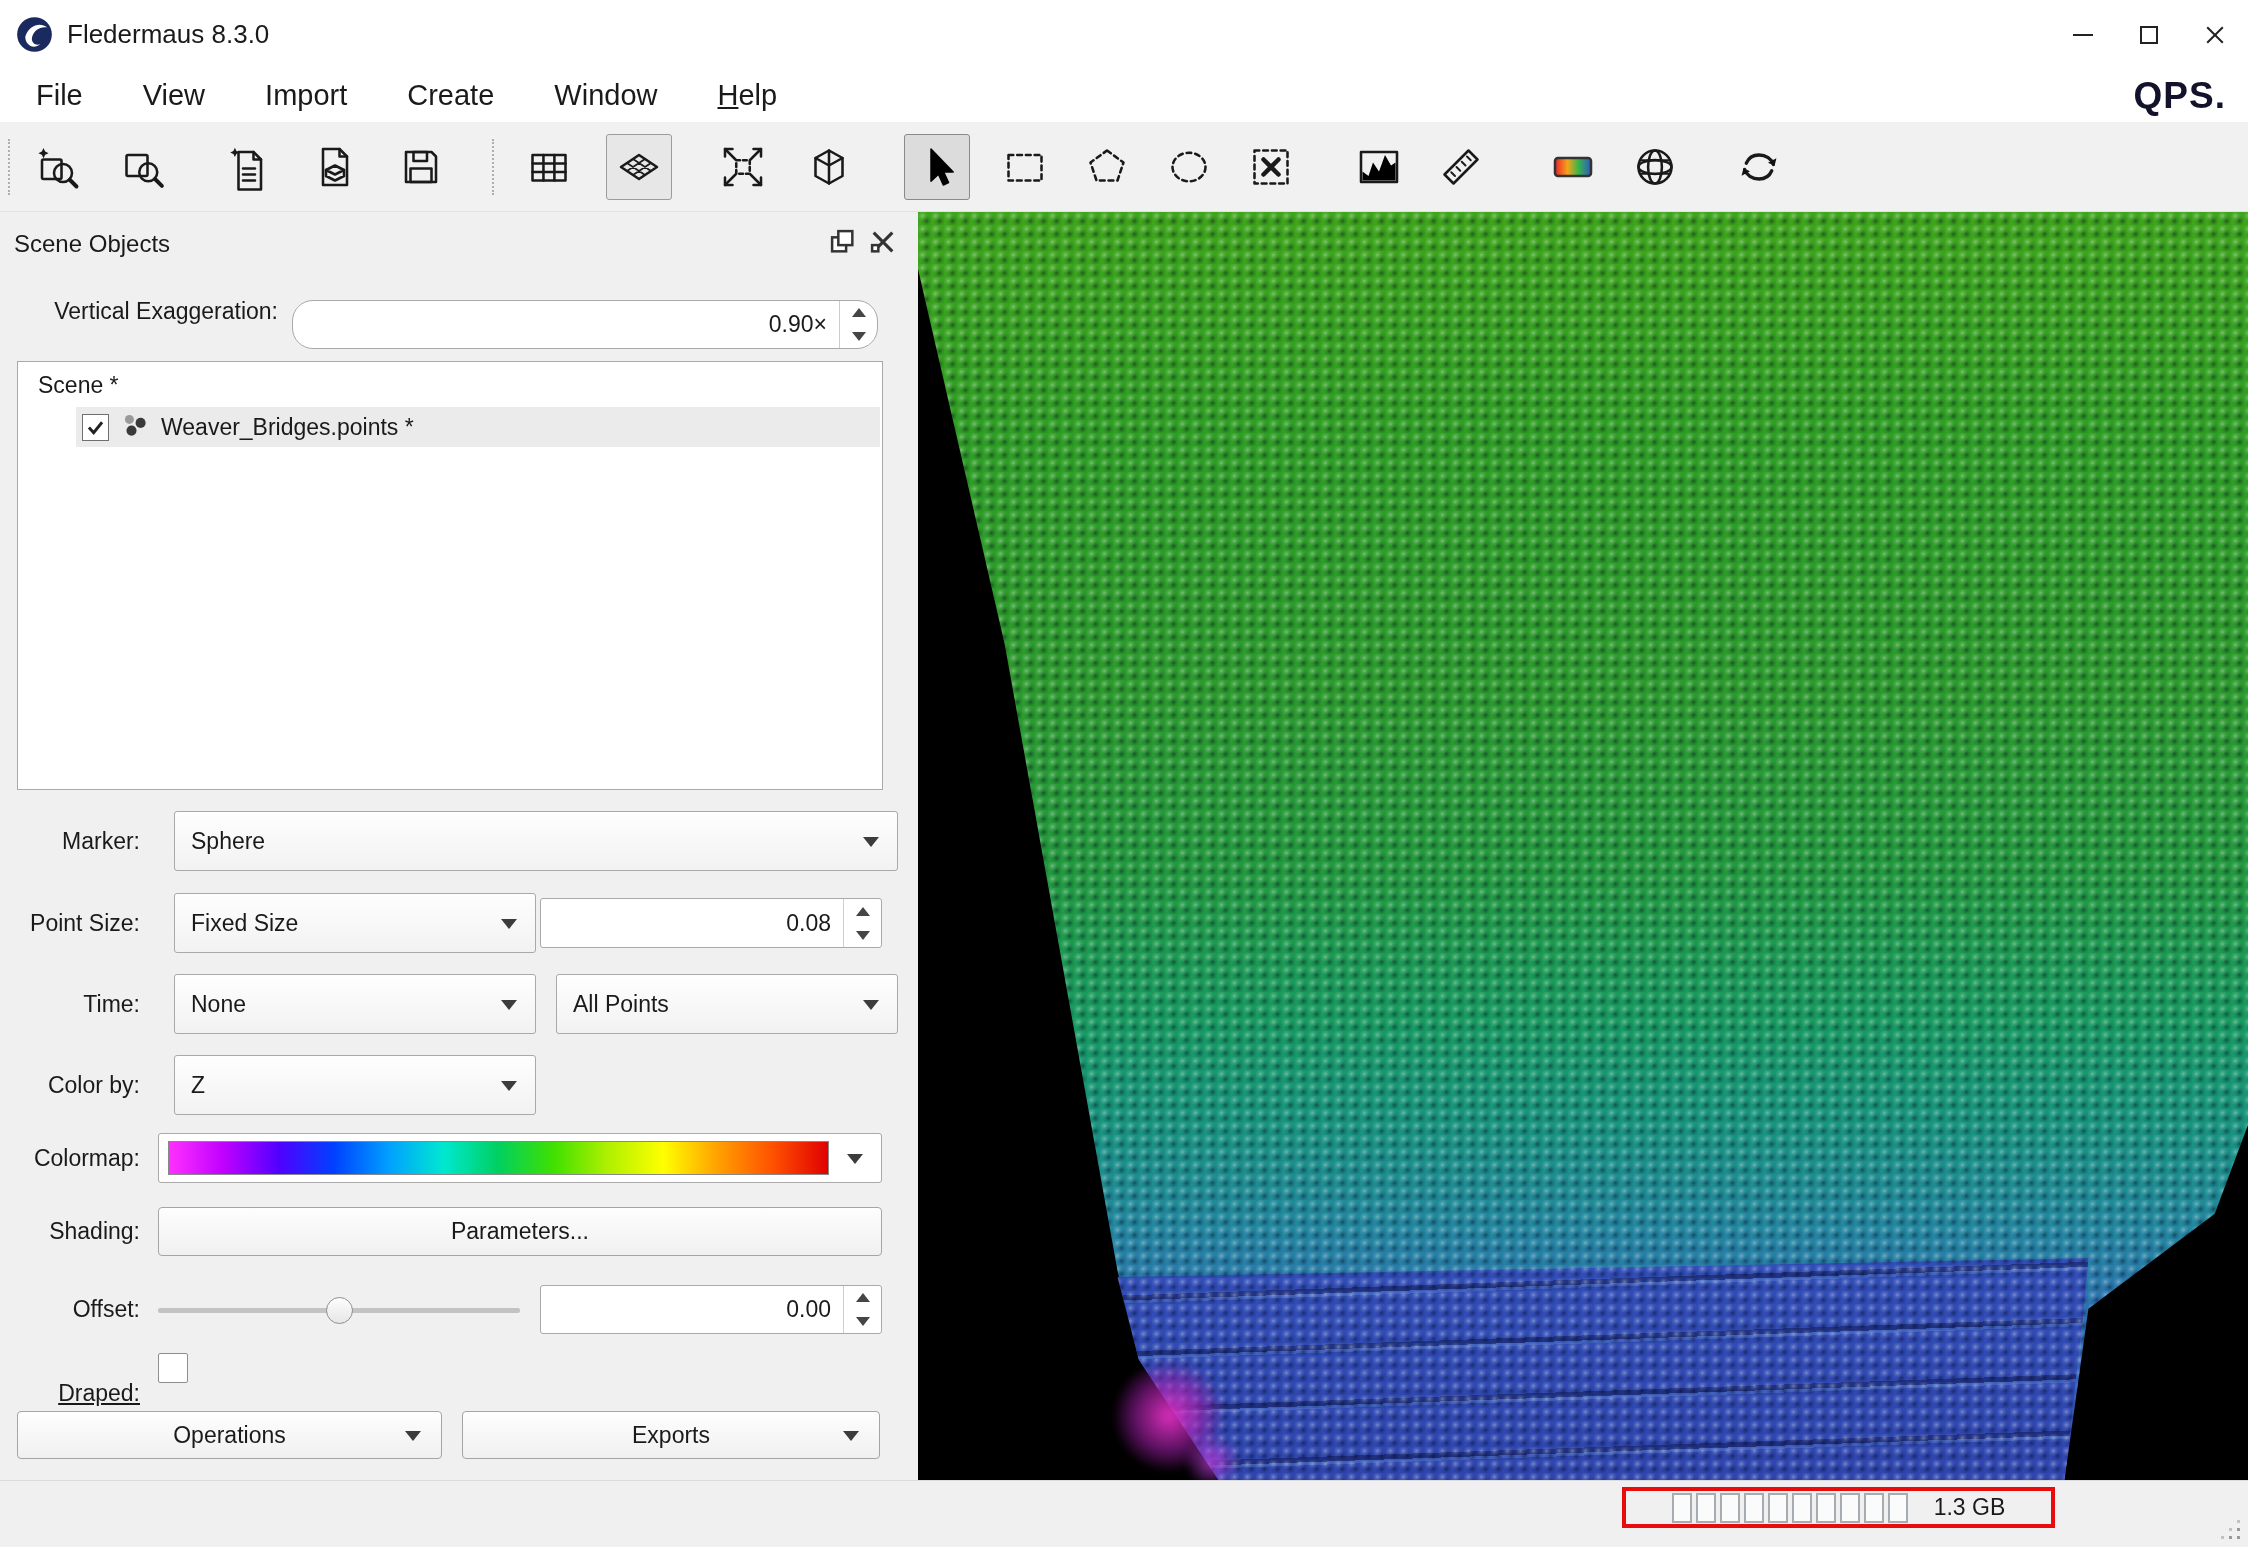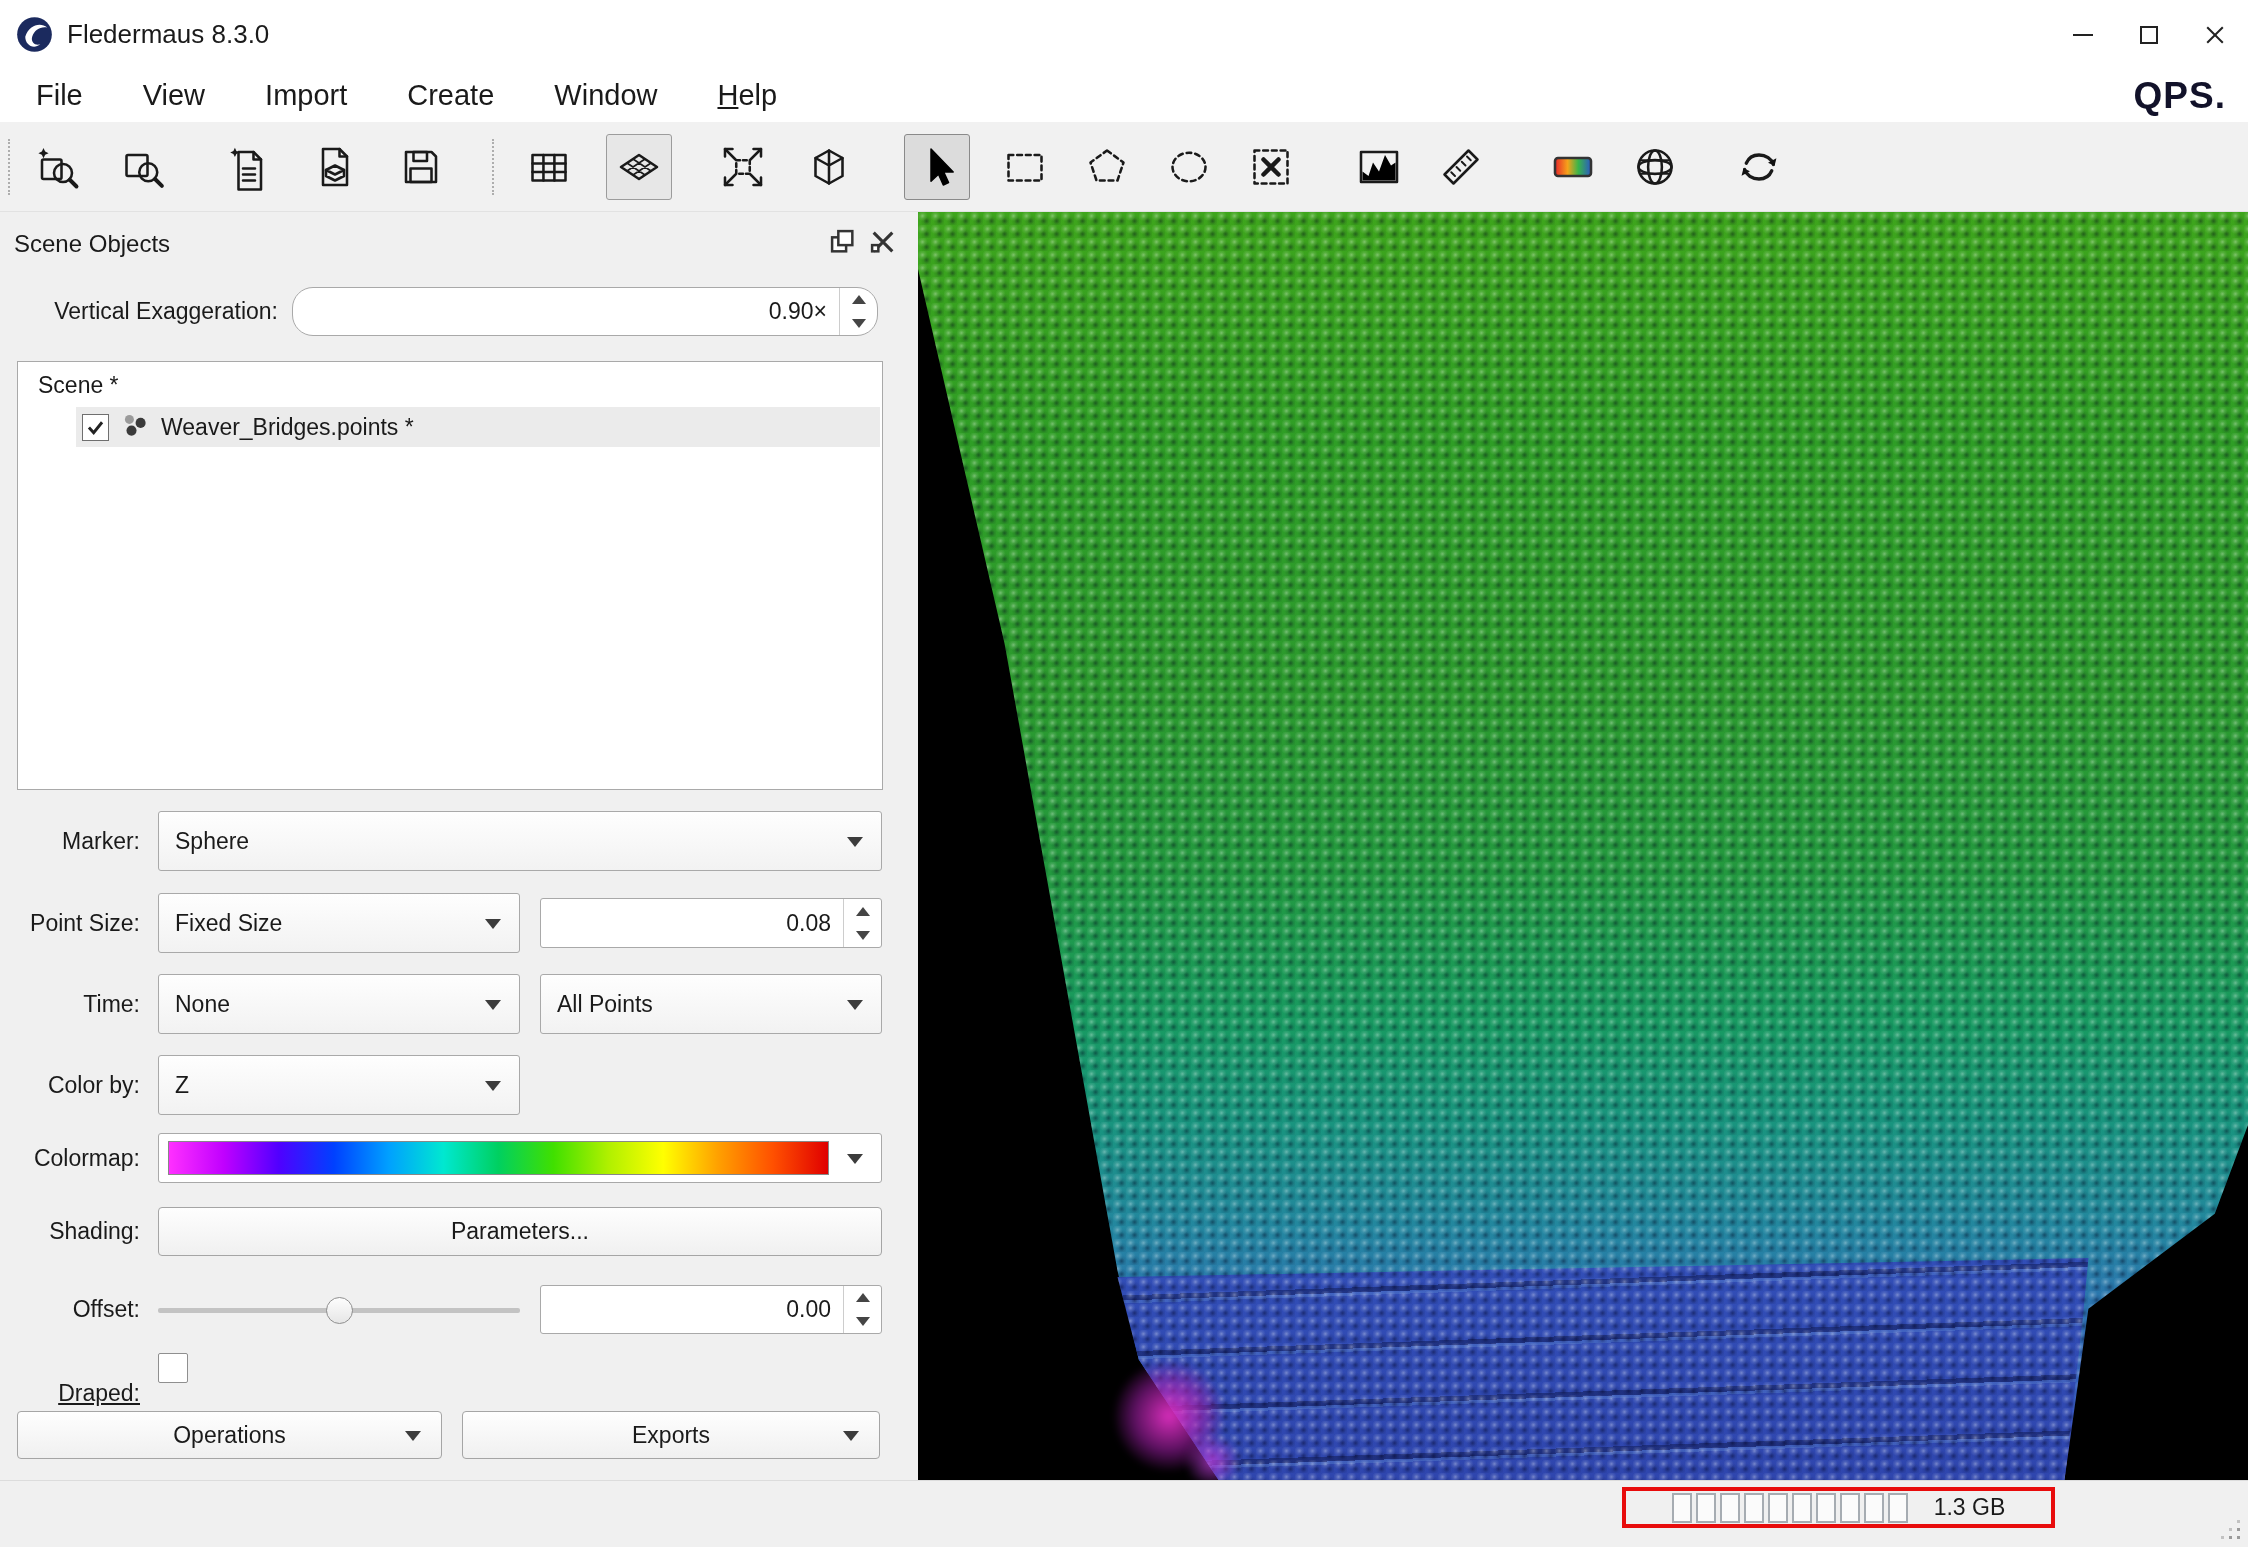--- a/index.html
+++ b/index.html
@@ -49,21 +49,21 @@
   .arr-dn { width:0; height:0; border-left:7px solid transparent; border-right:7px solid transparent; border-top:9px solid #454545; }
 
   .treebox { position:absolute; left:17px; top:149px; width:866px; height:429px; background:#fff; border:1px solid #a9a9a9; }
   .treeroot { padding:10px 0 0 20px; font-size:23px; }
   .treeitem { margin:8px 2px 0 58px; height:40px; background:#ebebeb; display:flex; align-items:center; gap:12px; padding-left:6px; }
   .cb { width:27px; height:27px; background:#fff; border:1px solid #6f6f6f; display:flex; align-items:center; justify-content:center; flex:0 0 auto; }
   .cb svg { width:21px; height:21px; }
   .dots-icon svg { width:28px; height:28px; }
   .treeitem .lbl { font-size:23px; }
 
-  .combo { position:absolute; background:linear-gradient(180deg,#fefefe,#f2f2f2); border:1px solid #a9a9a9; border-radius:3px; display:flex; align-items:center; padding:0 50px 0 16px; font-size:23px; }
+  .combo { position:absolute; background:linear-gradient(180deg,#fefefe,#f2f2f2); border:1px solid #a9a9a9; border-radius:3px; display:flex; align-items:center; padding:0 50px 0 16px; font-size:23px;margin-left:16px; }
   .combo::after { content:""; position:absolute; right:18px; top:50%; margin-top:-4px; border-left:8px solid transparent; border-right:8px solid transparent; border-top:10px solid #3c3c3c; }
 
   .pushbtn { position:absolute; background:linear-gradient(180deg,#fefefe,#f0f0f0); border:1px solid #a5a5a5; border-radius:4px; display:flex; align-items:center; justify-content:center; font-size:23px; }
   .drop-btn::after { content:""; position:absolute; right:20px; top:50%; margin-top:-4px; border-left:8px solid transparent; border-right:8px solid transparent; border-top:10px solid #3c3c3c; }
 
   .cmapwrap { position:absolute; left:158px; top:921px; width:724px; height:50px; background:#fff; border:1px solid #a9a9a9; border-radius:3px; }
   .cmapstrip { position:absolute; left:9px; top:7px; right:52px; bottom:7px; border:1px solid #888; }
   .cmapwrap::after { content:""; position:absolute; right:18px; top:50%; margin-top:-4px; border-left:8px solid transparent; border-right:8px solid transparent; border-top:10px solid #3c3c3c; }
 
   .slider { position:absolute; left:158px; top:1082px; width:362px; height:32px; }
@@ -283,21 +283,21 @@
       </svg>
     </div>
     <div class="panel-hicon" style="left:869px">
       <svg viewBox="0 0 18 18">
         <path d="M3 3l12 12M15 3L3 15" stroke-width="2"></path>
         <rect x="2" y="11" width="4" height="4" fill="#fff"></rect>
       </svg>
     </div>
 
     <div class="rowlabel" style="left:-2px; top:75px; width:280px; line-height:49px;">Vertical Exaggeration:</div>
-    <div class="spinbox" style="left:292px; top:75px; width:586px; height:49px;border-radius:21px;">
+    <div class="spinbox" style="left:292px; top:88px; width:586px; height:49px;border-radius:21px;">
       <span class="val">0.90×</span>
       <div class="spin">
         <div>
             <span class="arr-up"></span>
           </div>
         <div>
             <span class="arr-dn"></span>
           </div>
       </div>
     </div>

